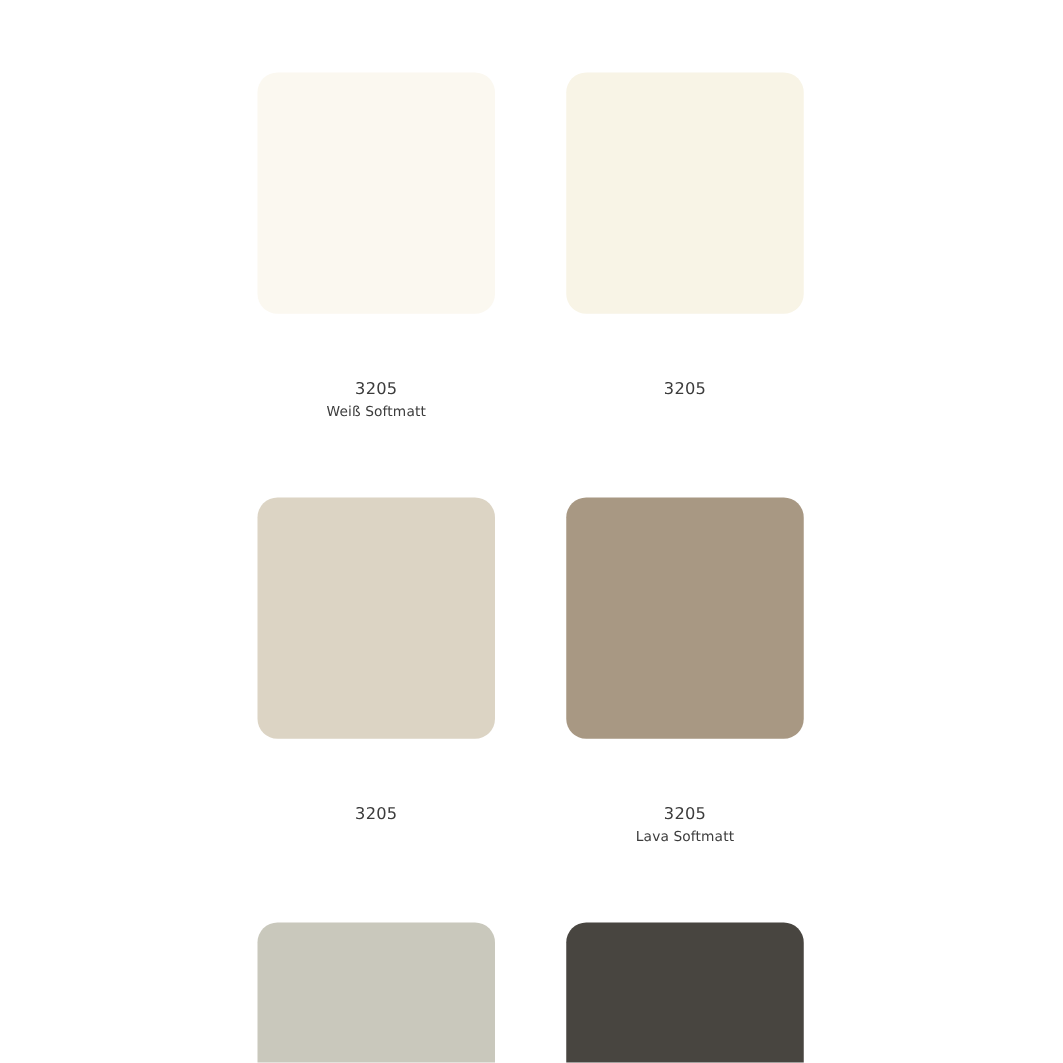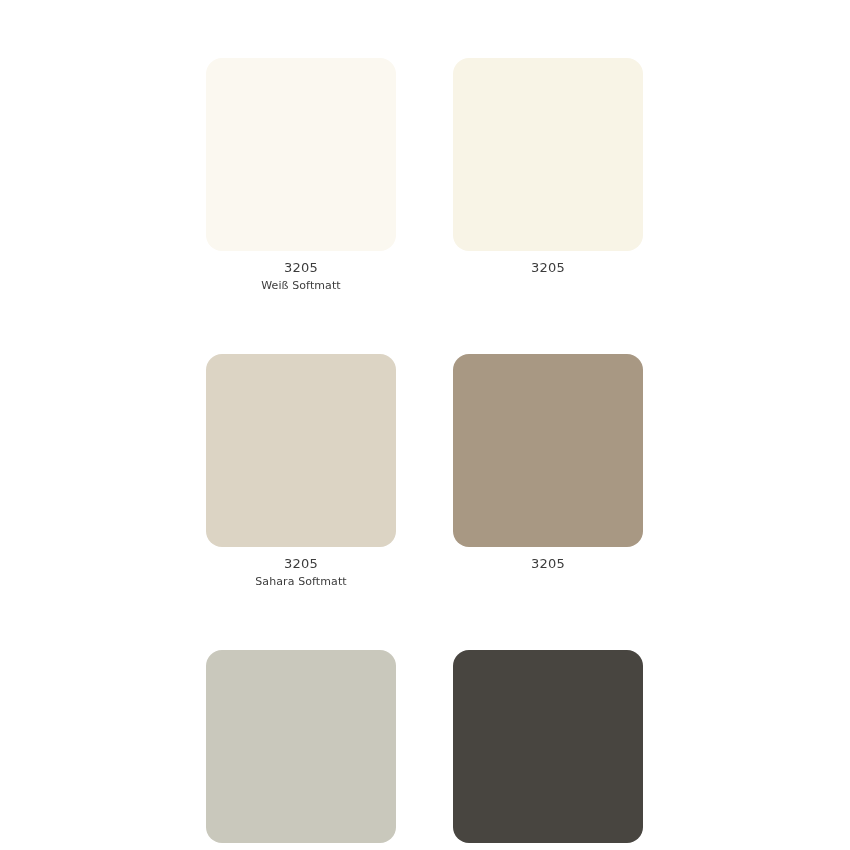--- a/index.html
+++ b/index.html
@@ -31,20 +31,21 @@
     grid-template-columns: 190px 190px;
     grid-column-gap: 57px;
     grid-row-gap: 59px;
   }
 
   .swatch-cell {
     width: 190px;
     display: flex;
     flex-direction: column;
     align-items: flex-end;
+    gap: 44px;
   }
 
   .swatch-chip {
     width: 190px;
     height: 193px;
     border-radius: 16px;
     box-sizing: border-box;
   }
 
   .swatch-caption {
@@ -89,28 +90,28 @@
       <div class="swatch-chip" style="background-color: rgb(248, 244, 230);"></div>
       <div class="swatch-caption">
         <span class="swatch-code">3205</span>
       </div>
     </div>
 
     <div class="swatch-cell">
       <div class="swatch-chip" style="background-color: rgb(220, 212, 196);"></div>
       <div class="swatch-caption">
         <span class="swatch-code">3205</span>
-        <span class="swatch-name">Sahara Softmatt</span>
       </div>
     </div>
 
     <div class="swatch-cell">
       <div class="swatch-chip" style="background-color: rgb(168, 152, 131);"></div>
       <div class="swatch-caption">
         <span class="swatch-code">3205</span>
+        <span class="swatch-name">Lava Softmatt</span>
       </div>
     </div>
 
     <div class="swatch-cell">
       <div class="swatch-chip" style="background-color: rgb(201, 200, 188);"></div>
       <div class="swatch-caption">
         
         
       </div>
     </div>

